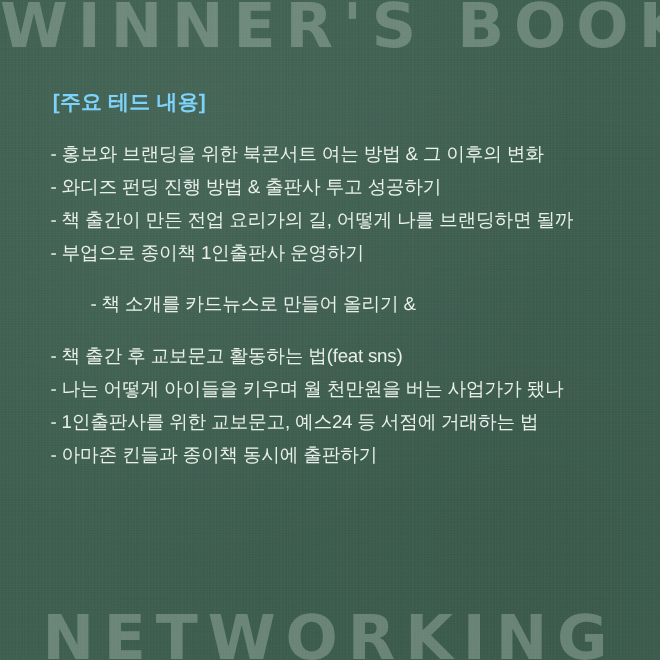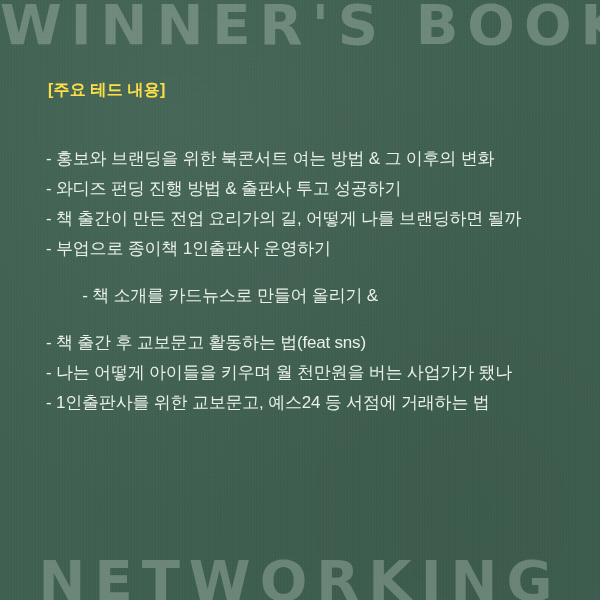--- a/index.html
+++ b/index.html
@@ -53,29 +53,29 @@
   .content {
     position: absolute;
     left: 0;
     top: 0;
     width: 600px;
   }
   .heading {
     position: absolute;
     left: 48px;
     top: 80px;
-    font-size: 16px;
+    font-size: 19px;
     font-weight: 700;
-    color: #fde047;
+    color: #7dd3fc;
     letter-spacing: 0.2px;
   }
   .list {
     position: absolute;
     left: 46px;
-    top: 150px;
+    top: 131px;
     width: 520px;
   }
   .list-item {
     font-size: 17px;
     line-height: 1.0;
     color: #e9f0ea;
     margin-bottom: 13px;
     white-space: pre;
     letter-spacing: -0.2px;
   }
@@ -101,18 +101,19 @@
       <div class="list-item">- 홍보와 브랜딩을 위한 북콘서트 여는 방법 &amp; 그 이후의 변화</div>
       <div class="list-item">- 와디즈 펀딩 진행 방법 &amp; 출판사 투고 성공하기</div>
       <div class="list-item">- 책 출간이 만든 전업 요리가의 길, 어떻게 나를 브랜딩하면 될까</div>
       <div class="list-item">- 부업으로 종이책 1인출판사 운영하기</div>
       <div class="list-item">
         <span>- 책 소개를 카드뉴스로 만들어 올리기 &amp;</span>
       </div>
       <div class="list-item">- 책 출간 후 교보문고 활동하는 법(feat sns)</div>
       <div class="list-item">- 나는 어떻게 아이들을 키우며 월 천만원을 버는 사업가가 됐나</div>
       <div class="list-item">- 1인출판사를 위한 교보문고, 예스24 등 서점에 거래하는 법</div>
+      <div class="list-item">- 아마존 킨들과 종이책 동시에 출판하기</div>
     </div>
   </div>
 
   <div class="bg-word bottom">NETWORKING</div>
 
 </div>
 
 </body></html>

